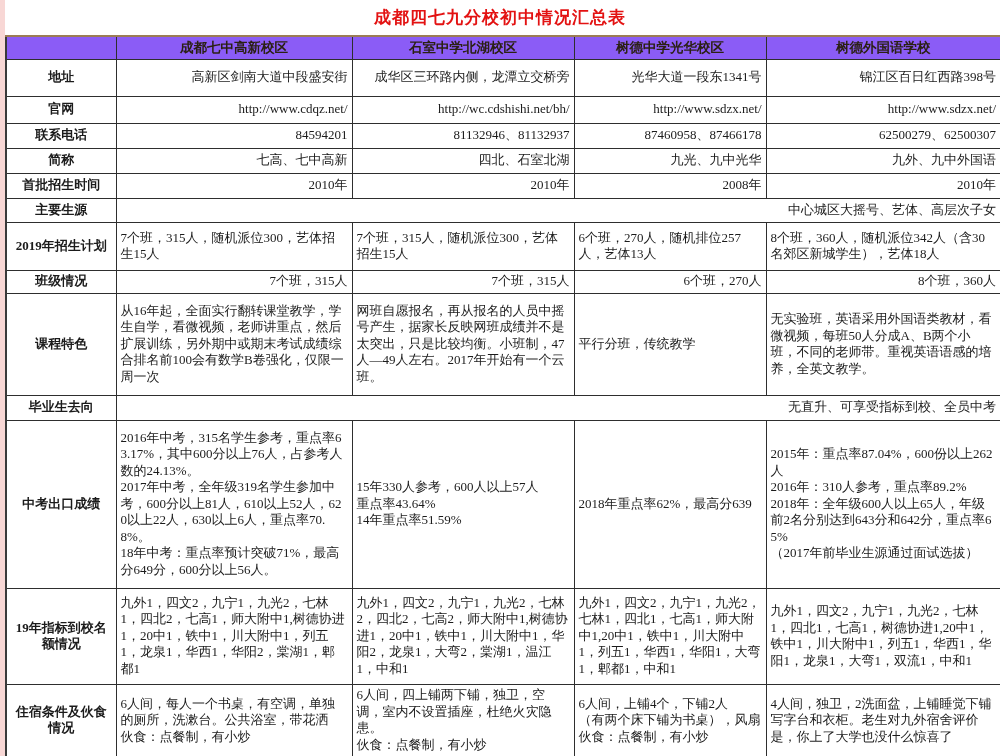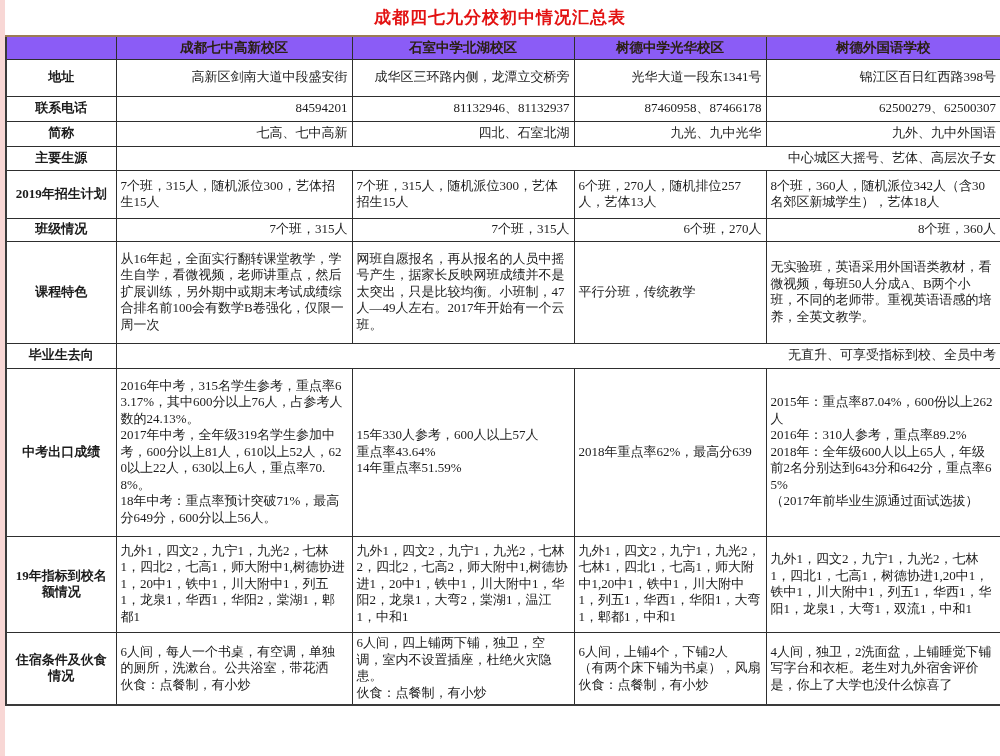--- a/index.html
+++ b/index.html
@@ -70,37 +70,51 @@
     </tr>
 
     <tr style="height:37px">
       <th class="rlabel">地址</th>
       <td class="tc">高新区剑南大道中段盛安街</td>
       <td class="tc">成华区三环路内侧，龙潭立交桥旁</td>
       <td class="tc">光华大道一段东1341号</td>
       <td class="tc">锦江区百日红西路398号</td>
     </tr>
 
+    <tr style="height:27px">
+      <th class="rlabel">官网</th>
+      <td class="tc">http://www.cdqz.net/</td>
+      <td class="tc">http://wc.cdshishi.net/bh/</td>
+      <td class="tc">http://www.sdzx.net/</td>
+      <td class="tc">http://www.sdzx.net/</td>
+    </tr>
 
     <tr style="height:25px">
       <th class="rlabel">联系电话</th>
       <td class="tc">84594201</td>
       <td class="tc">81132946、81132937</td>
       <td class="tc">87460958、87466178</td>
       <td class="tc">62500279、62500307</td>
     </tr>
 
     <tr style="height:25px">
       <th class="rlabel">简称</th>
       <td class="tc">七高、七中高新</td>
       <td class="tc">四北、石室北湖</td>
       <td class="tc">九光、九中光华</td>
       <td class="tc">九外、九中外国语</td>
     </tr>
 
+    <tr style="height:25px">
+      <th class="rlabel">首批招生时间</th>
+      <td class="tc">2010年</td>
+      <td class="tc">2010年</td>
+      <td class="tc">2008年</td>
+      <td class="tc">2010年</td>
+    </tr>
 
     <tr style="height:24px">
       <th class="rlabel">主要生源</th>
       <td class="tc" colspan="4">中心城区大摇号、艺体、高层次子女</td>
     </tr>
 
     <tr style="height:48px">
       <th class="rlabel">2019年招生计划</th>
       <td class="tl">7个班，315人，随机派位300，艺体招生15人</td>
       <td class="tl">7个班，315人，随机派位300，艺体招生15人</td>

